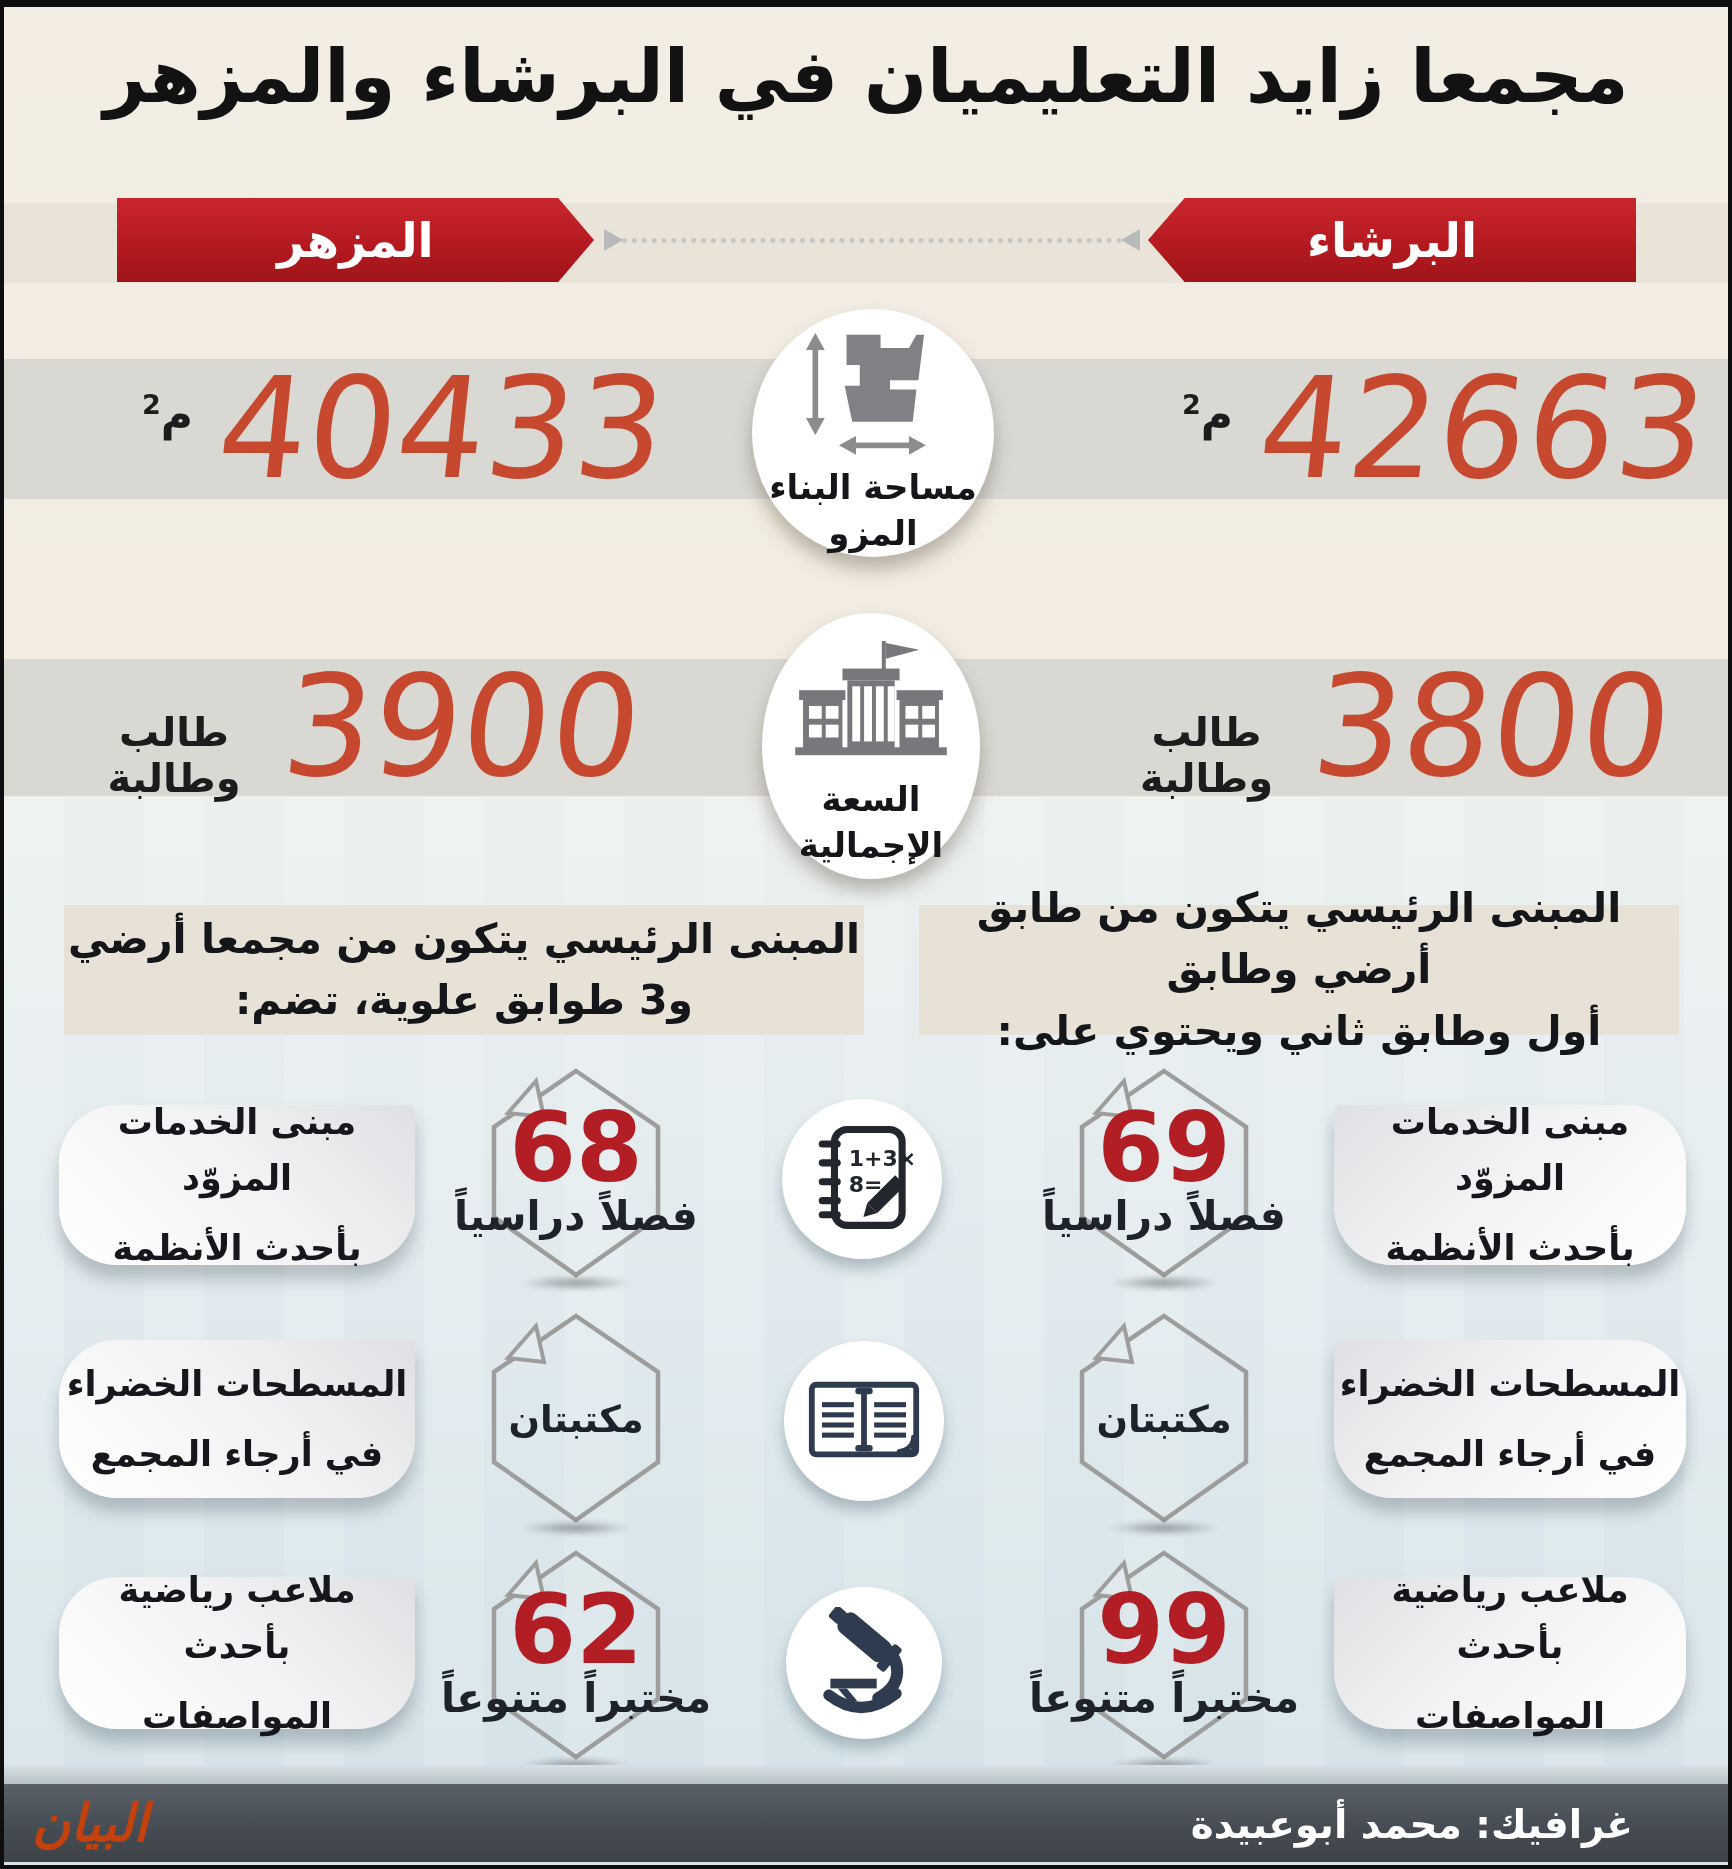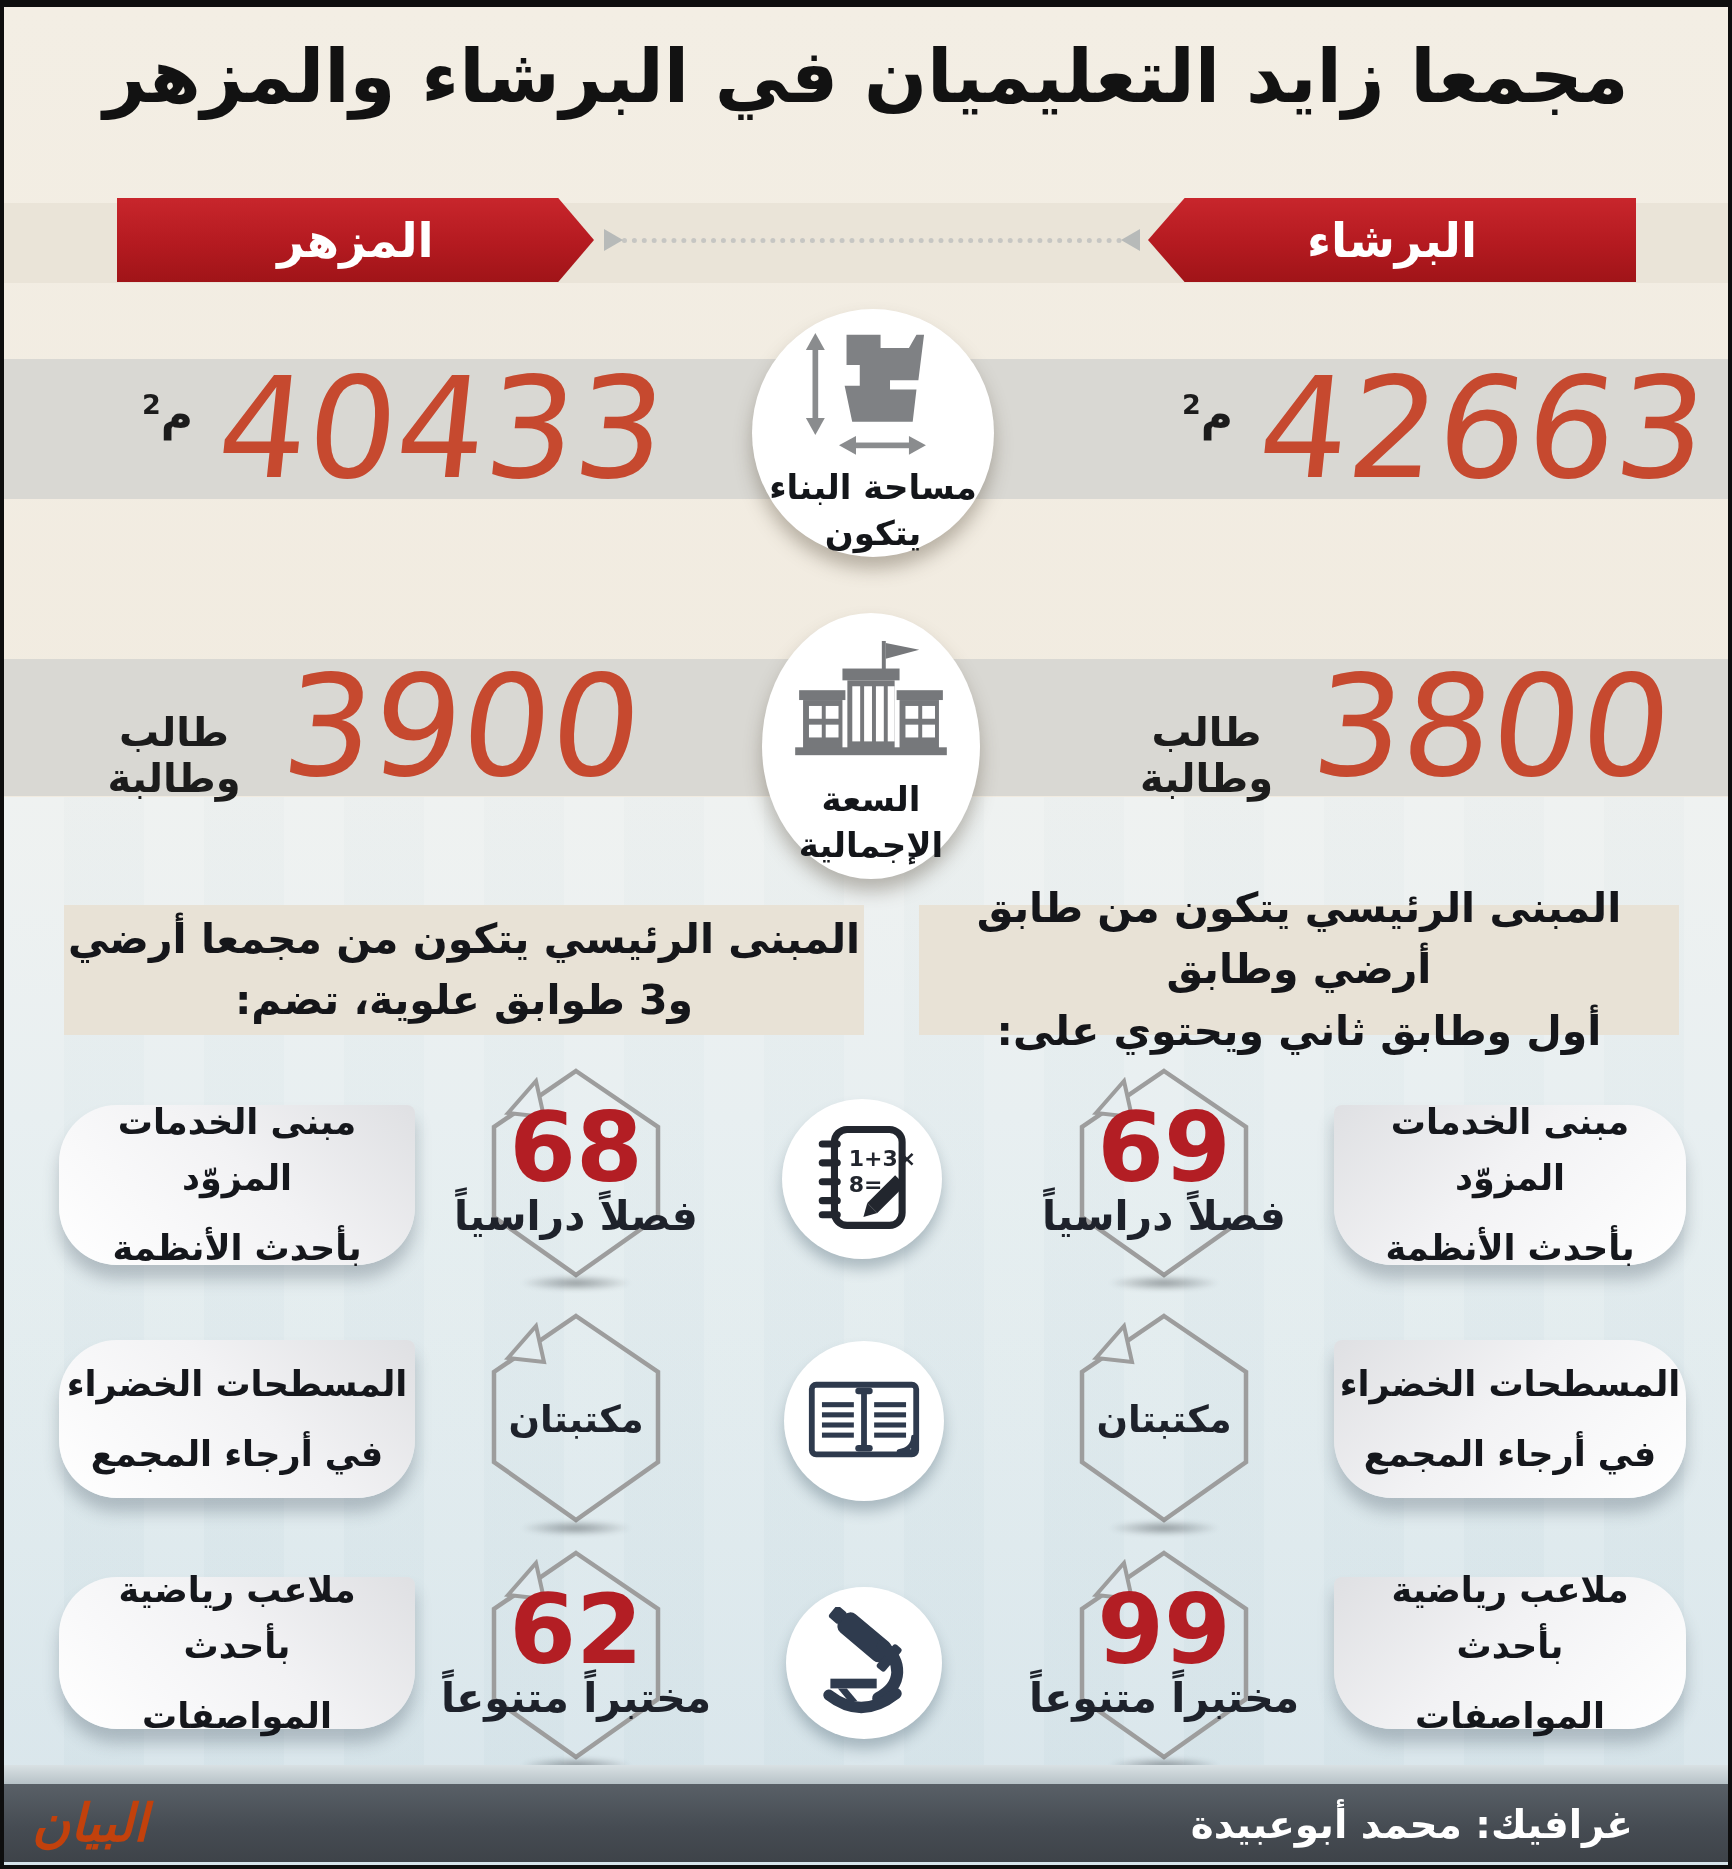--- a/index.html
+++ b/index.html
@@ -111,21 +111,21 @@
       </g>
       <path fill="#7f8184" d="M52 4 L88 4 L88 18 L118 18 L126 4 L134 4 L128 52 L98 52 L98 62 L126 62 L122 96 L58 96 L50 58 L66 58 L66 36 L52 36 Z"></path>
       <g fill="#8a8c8e">
         <rect x="52" y="118" width="76" height="6"></rect>
         <polygon points="44,121 62,111 62,131"></polygon>
         <polygon points="136,121 118,111 118,131"></polygon>
       </g>
     </svg>
     <div class="circle-label">
       <div>مساحة البناء</div>
-      <div>يتكون</div>
+      <div>المزو</div>
     </div>
   </div>
 
   <div class="abs band band2"></div>
   <div class="abs bignum" style="left:280px;top:650px;width:270px;">3900</div>
   <div class="abs unit-students" style="left:80px;top:702px;width:180px;text-align:center;">طالب وطالبة</div>
   <div class="abs bignum" style="left:1310px;top:650px;width:270px;">3800</div>
   <div class="abs unit-students" style="left:1110px;top:702px;width:185px;text-align:center;">طالب وطالبة</div>
 
   <div class="abs big-circle circ2">

